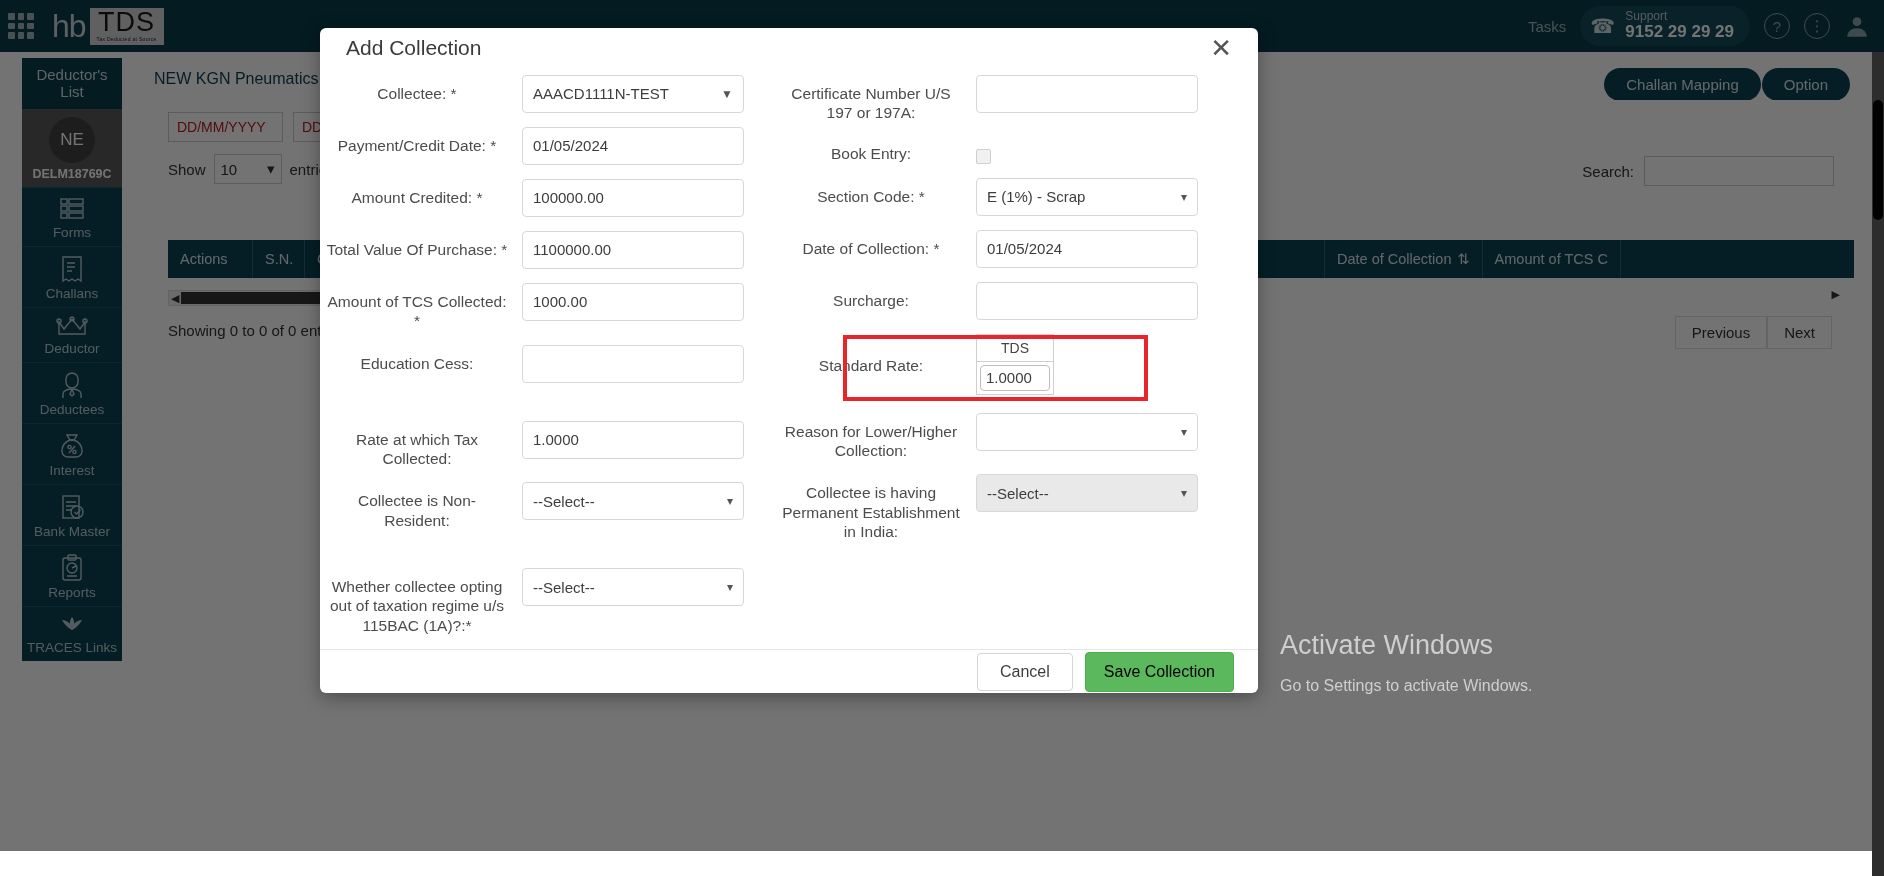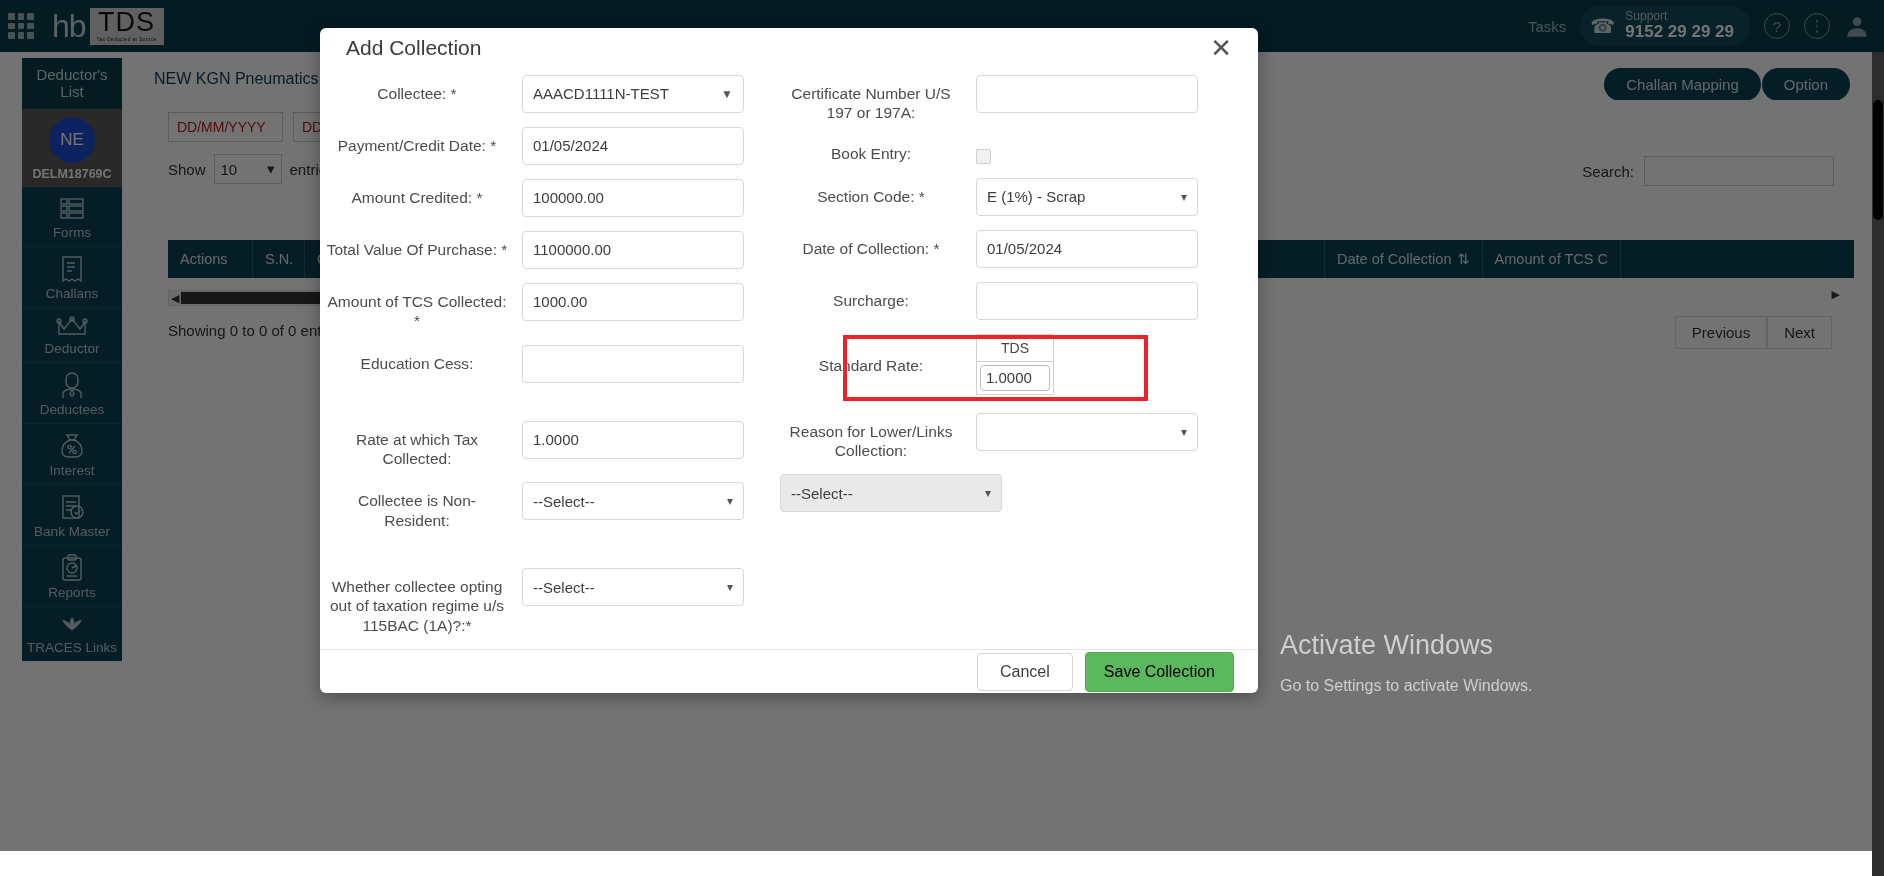--- a/index.html
+++ b/index.html
@@ -41,21 +41,21 @@
   .circ { width:26px; height:26px; border:1.6px solid #8da5ad; border-radius:50%;
           color:#8da5ad; font-size:15px; display:flex; align-items:center;
           justify-content:center; }
   .avatar-ic { width:26px; height:26px; color:#8da5ad; }
 
   
   .sidebar { position:absolute; left:22px; top:58px; width:100px; background:#0d4355; }
   .sb-head { background:#0b3c4c; color:#cfdfe4; text-align:center; font-size:15px;
              padding:8px 4px; line-height:1.15; }
   .sb-active { background:#5a5a5a; text-align:center; padding:8px 4px 6px; }
-  .sb-avatar { width:46px; height:46px; border-radius:50%; background:#1d4ed8; color:#fff;
+  .sb-avatar { width:46px; height:46px; border-radius:50%; background:#404040; color:#fff;
                font-size:17px; display:flex; align-items:center; justify-content:center;
                margin:0 auto 4px; }
   .sb-code { color:#fff; font-size:12.5px; font-weight:bold; }
   .sb-item { text-align:center; padding:8px 2px 6px; border-top:1px solid #17566b;
              color:#b7cdd4; font-size:13.5px; }
   .sb-item svg { display:block; margin:0 auto 3px; stroke:#b7cdd4; fill:none; stroke-width:1.4; }
 
   
   .content { position:absolute; left:140px; top:58px; right:14px; bottom:0; }
   .crumb { color:#0d4355; font-size:16px; padding:12px 0 8px 14px; }
@@ -458,29 +458,30 @@
           <div class="ctl">
             <div class="rate-wrap">
               <div class="rate-head">TDS</div>
               <div class="rate-in">
                   <span>1.0000</span>
                 </div>
             </div>
           </div>
         </div>
         <div class="frow">
-          <div class="lbl">Reason for Lower/Links Collection:</div>
+          <div class="lbl">Reason for Lower/Higher Collection:</div>
           <div class="ctl">
               <div class="sel">
             <span></span>
             <span class="car">▾</span>
               </div>
             </div>
         </div>
         <div class="frow">
+          <div class="lbl">Collectee is having Permanent Establishment in India:</div>
           <div class="ctl">
               <div class="sel disabled">
             <span>--Select--</span>
             <span class="car">▾</span>
               </div>
             </div>
         </div>
       </div>
 
       <div class="redbox"></div>

